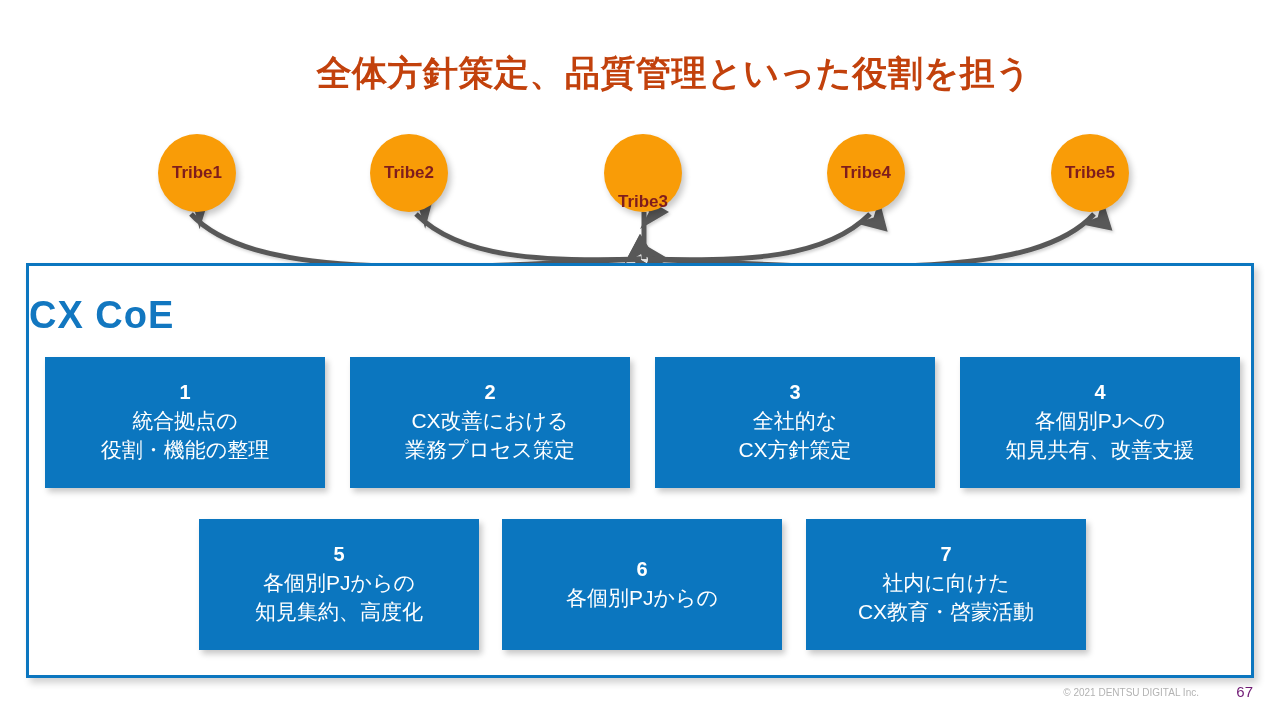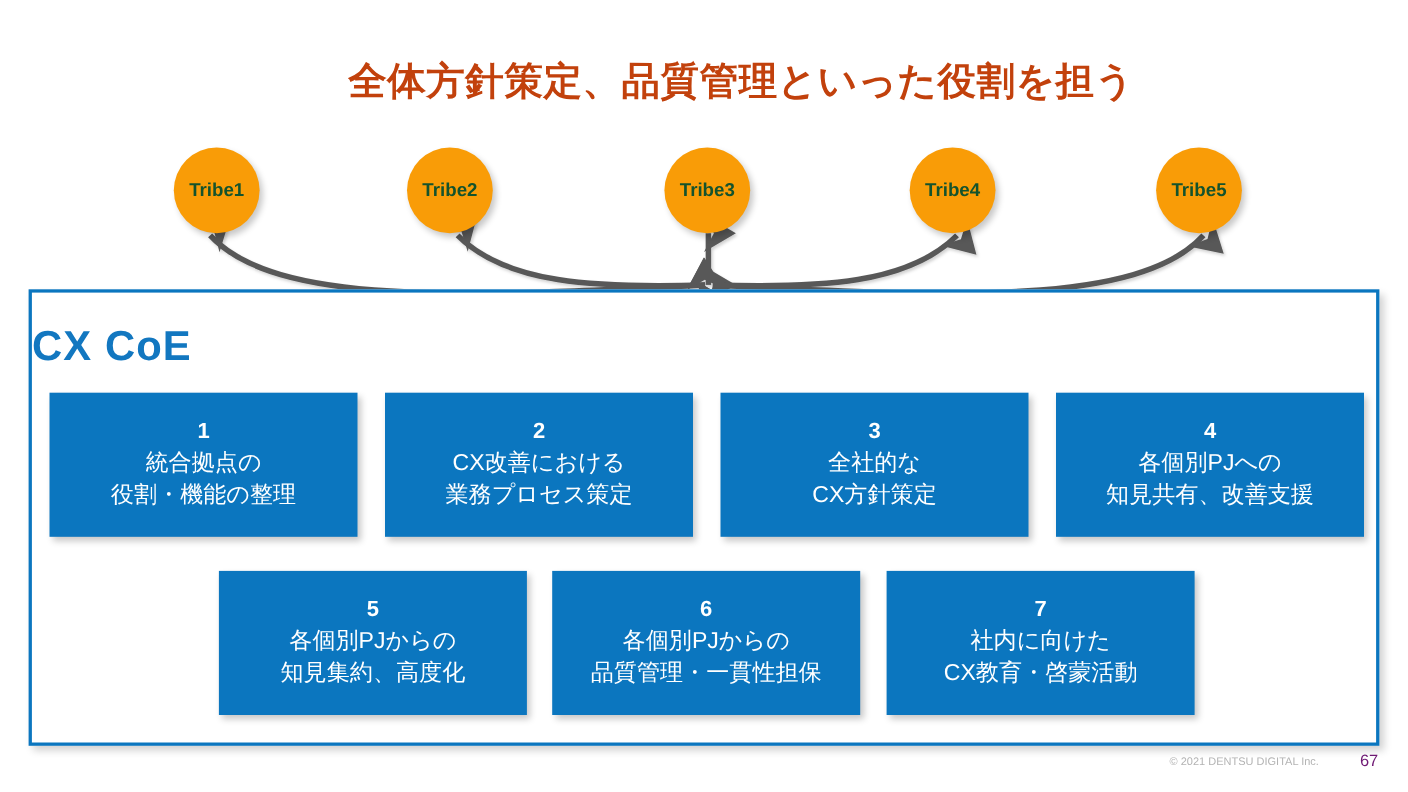--- a/index.html
+++ b/index.html
@@ -33,21 +33,21 @@
     padding-left: 34px;
   }
 
   
   .tribe-circle {
     position: absolute;
     width: 78px;
     height: 78px;
     border-radius: 50%;
     background: #f99c07;
-    color: #14532d;
+    color: #7f1d1d;
     font-size: 17px;
     font-weight: bold;
     display: flex;
     align-items: center;
     justify-content: center;
     box-shadow: 3px 4px 6px rgba(0,0,0,0.22);
     z-index: 4;
   }
 
   
@@ -174,21 +174,21 @@
       <path d="M 1094,214 C 1036,278 866,270 648,259"></path>
     </g>
   </svg>
 
   <div class="tribe-circle" style="left:158px; top:134px;">
     <span>Tribe1</span>
   </div>
   <div class="tribe-circle" style="left:370px; top:134px;">
     <span>Tribe2</span>
   </div>
-  <div class="tribe-circle" style="left:604px; top:134px;">
+  <div class="tribe-circle" style="left:604px; top:134px;align-items:flex-end;">
     <span>Tribe3</span>
   </div>
   <div class="tribe-circle" style="left:827px; top:134px;">
     <span>Tribe4</span>
   </div>
   <div class="tribe-circle" style="left:1051px; top:134px;">
     <span>Tribe5</span>
   </div>
 
   <div id="coe-box">
@@ -221,21 +221,20 @@
 
   <div class="role-box row2 r2c1">
     <div class="role-num">5</div>
     <div class="role-line">各個別PJからの</div>
     <div class="role-line">知見集約、高度化</div>
   </div>
 
   <div class="role-box row2 r2c2">
     <div class="role-num">6</div>
     <div class="role-line">各個別PJからの</div>
-    <div class="role-line">品質管理・一貫性担保</div>
   </div>
 
   <div class="role-box row2 r2c3">
     <div class="role-num">7</div>
     <div class="role-line">社内に向けた</div>
     <div class="role-line">CX教育・啓蒙活動</div>
   </div>
 
   <div id="footer-copyright">© 2021 DENTSU DIGITAL Inc.</div>
   <div id="footer-pagenum">67</div>

